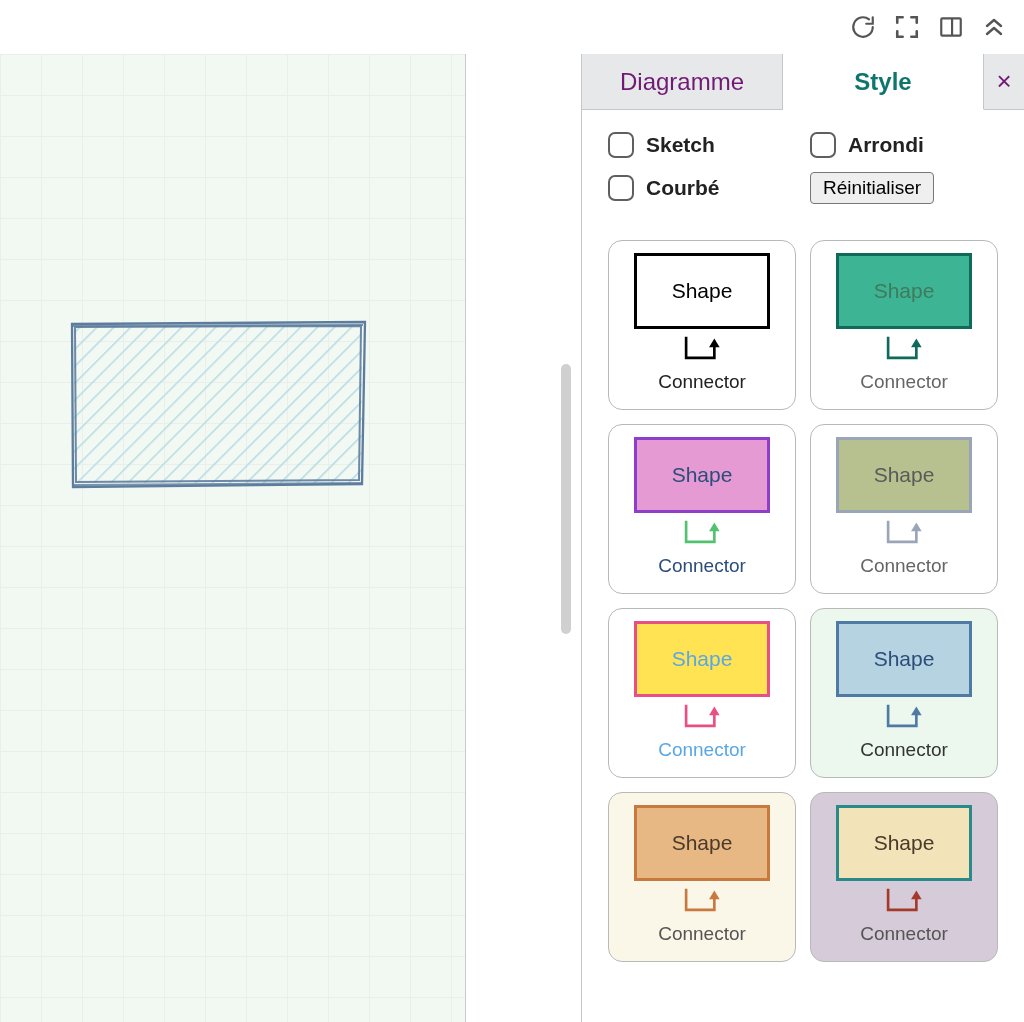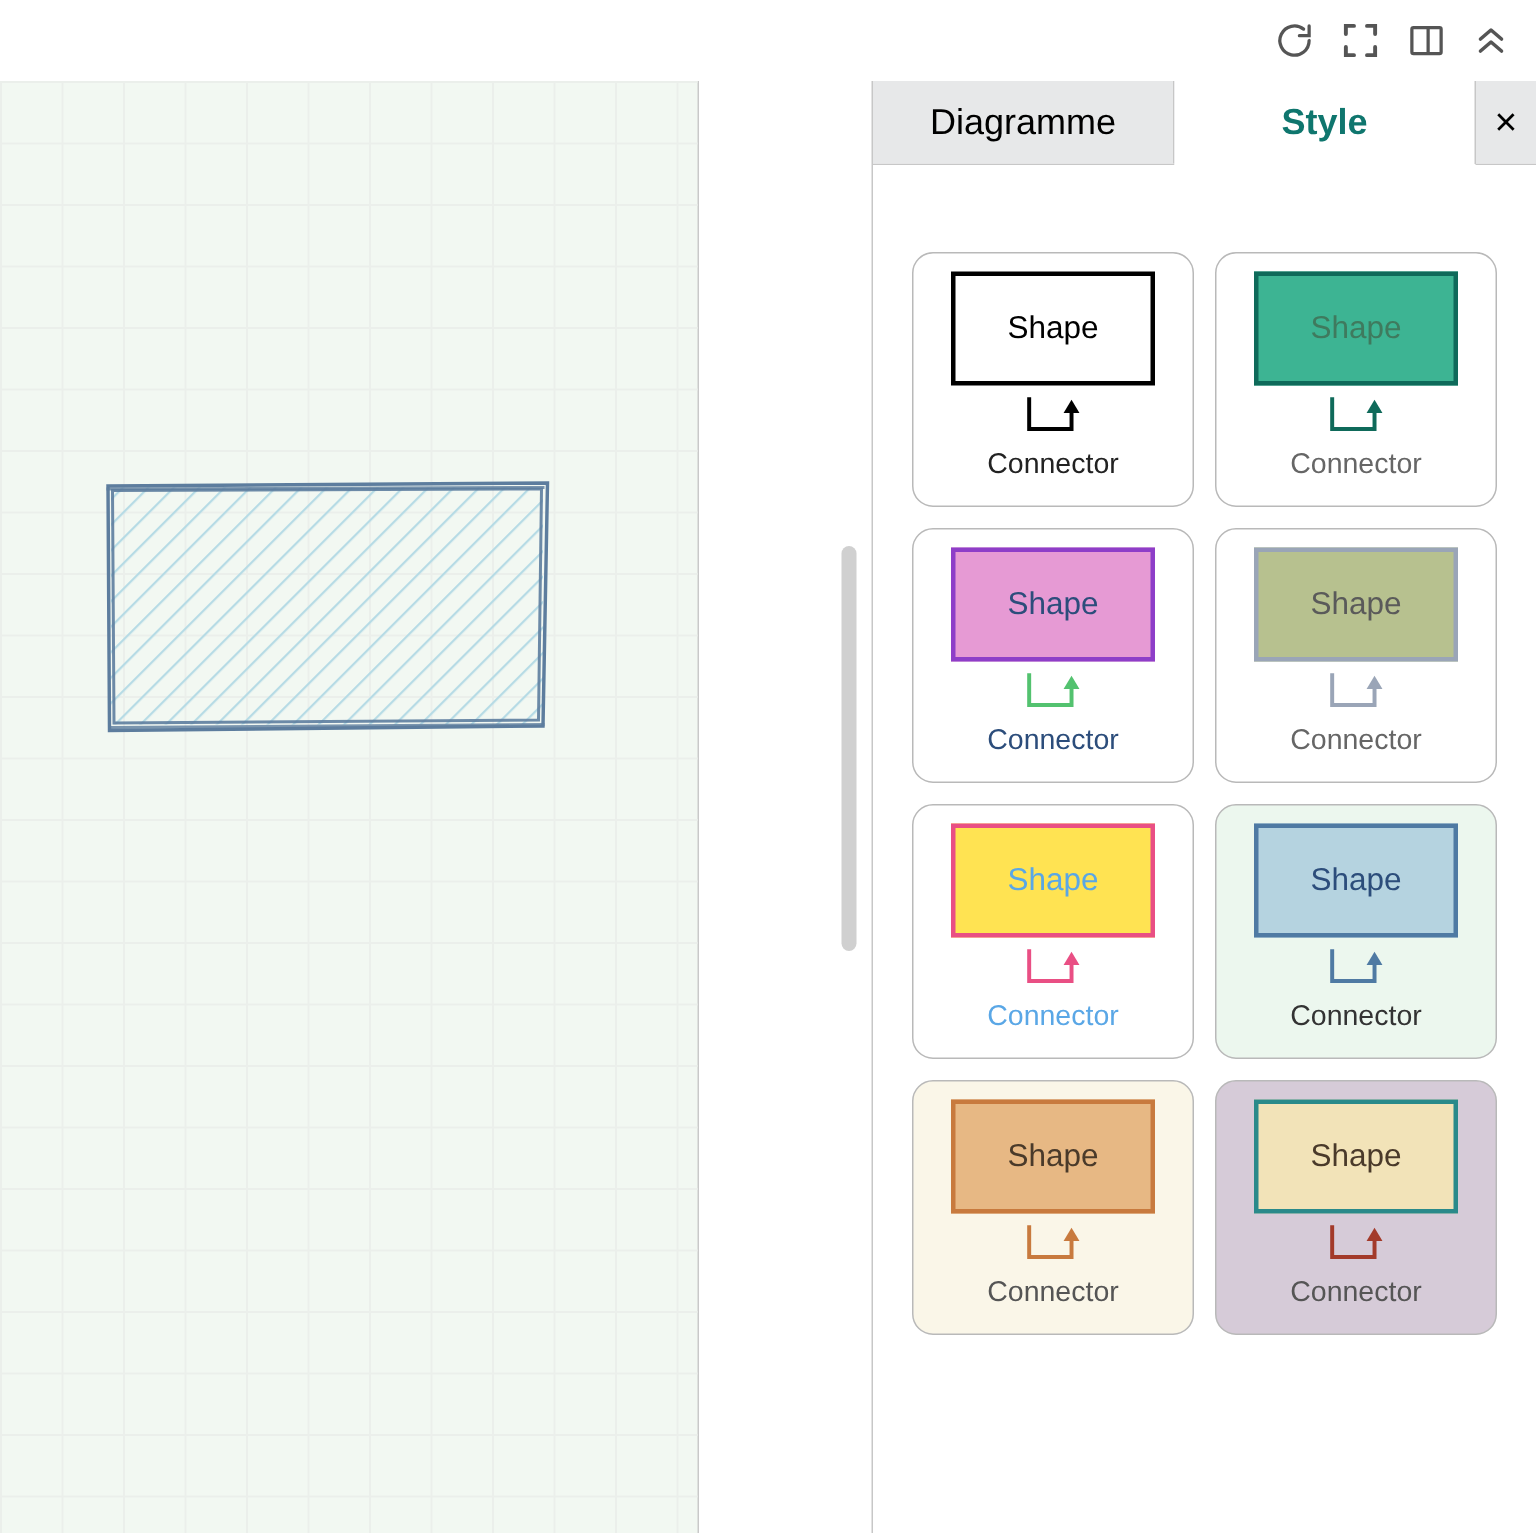--- a/index.html
+++ b/index.html
@@ -64,21 +64,21 @@
   .right-panel {
     flex: 1; position: relative;
     border-left: 1px solid #c7c7c7;
   }
 
   .tabs {
     display: flex; height: 56px; border-bottom: 1px solid #c7c7c7;
   }
   .tab {
     flex: 1; display: flex; align-items: center; justify-content: center;
-    font-size: 24px; color: #000000; cursor: pointer;
+    font-size: 24px; color: #701a75; cursor: pointer;
     border-right: 1px solid #c7c7c7;
     background: #e7e8e9;
   }
   .tab:last-of-type { border-right: none; }
   .tab.active {
     background: #fff; font-weight: 600; color: #0f766e;
     border-bottom: 1px solid #fff;
     margin-bottom: -1px;
   }
   .close-tab {
@@ -184,20 +184,37 @@
   <div class="right-panel">
 
     <div class="tabs">
       <div class="tab">Diagramme</div>
       <div class="tab active">Style</div>
       <div class="tab close-tab">×</div>
     </div>
 
     <div class="panel-body">
       <div class="opts-row">
+        <label class="opt">
+          <span class="cb"></span>
+          <span>Sketch</span>
+        </label>
+        <label class="opt">
+          <span class="cb"></span>
+          <span>Arrondi</span>
+        </label>
+      </div>
+      <div class="opts-row">
+        <label class="opt">
+          <span class="cb"></span>
+          <span>Courbé</span>
+        </label>
+        <div class="opt" style="justify-content:flex-start;">
+          <button class="reset-btn">Réinitialiser</button>
+        </div>
       </div>
     </div>
 
     <div class="swatches" id="swatches">
         <div class="swatch" style="background: rgb(255, 255, 255);">
           <div class="swatch-rect" style="background: rgb(255, 255, 255); border-color: rgb(0, 0, 0); color: rgb(0, 0, 0);">Shape</div>
           <div class="swatch-conn">
             <svg class="line" viewBox="0 0 60 34">
               <path d="M12 2 V26 H44 V10" fill="none" stroke="#000000" stroke-width="3"></path>
               <path d="M44 4 L38 14 L50 14 Z" fill="#000000"></path>

